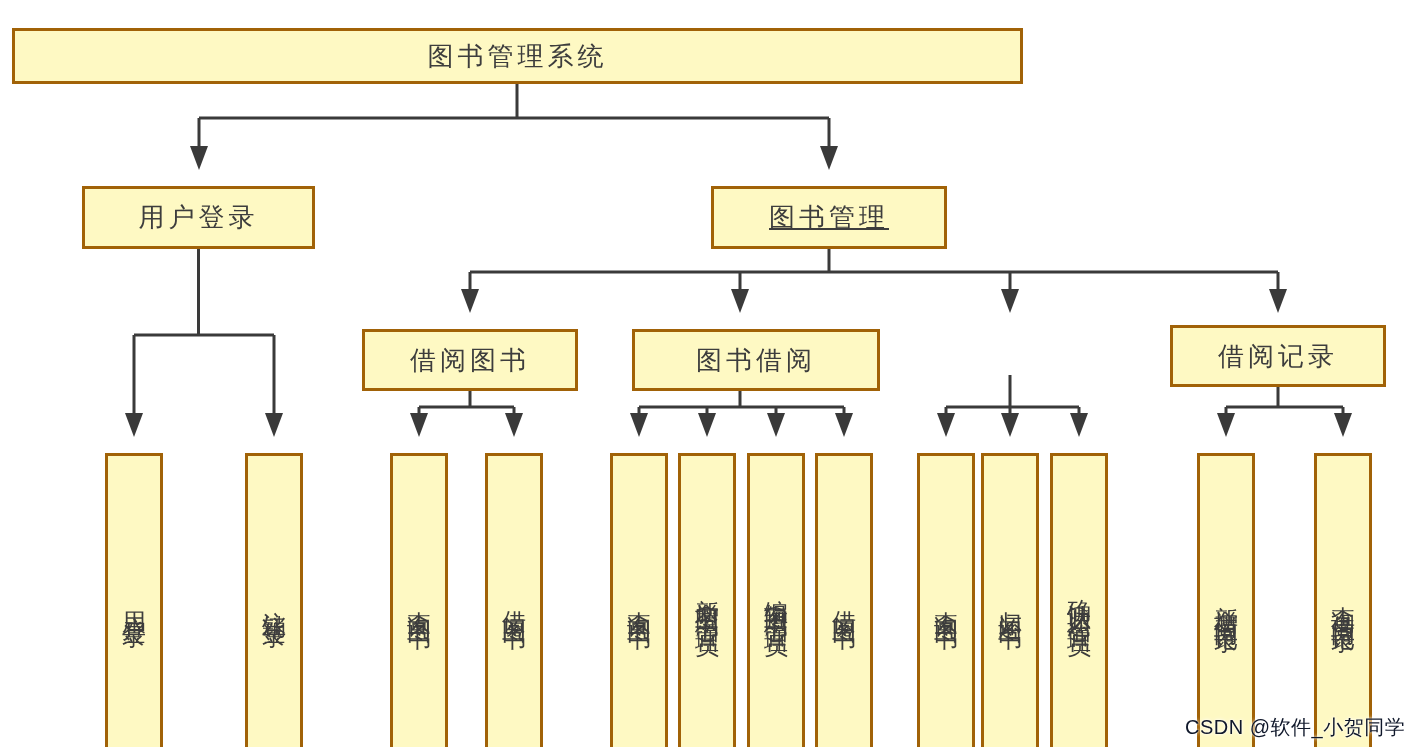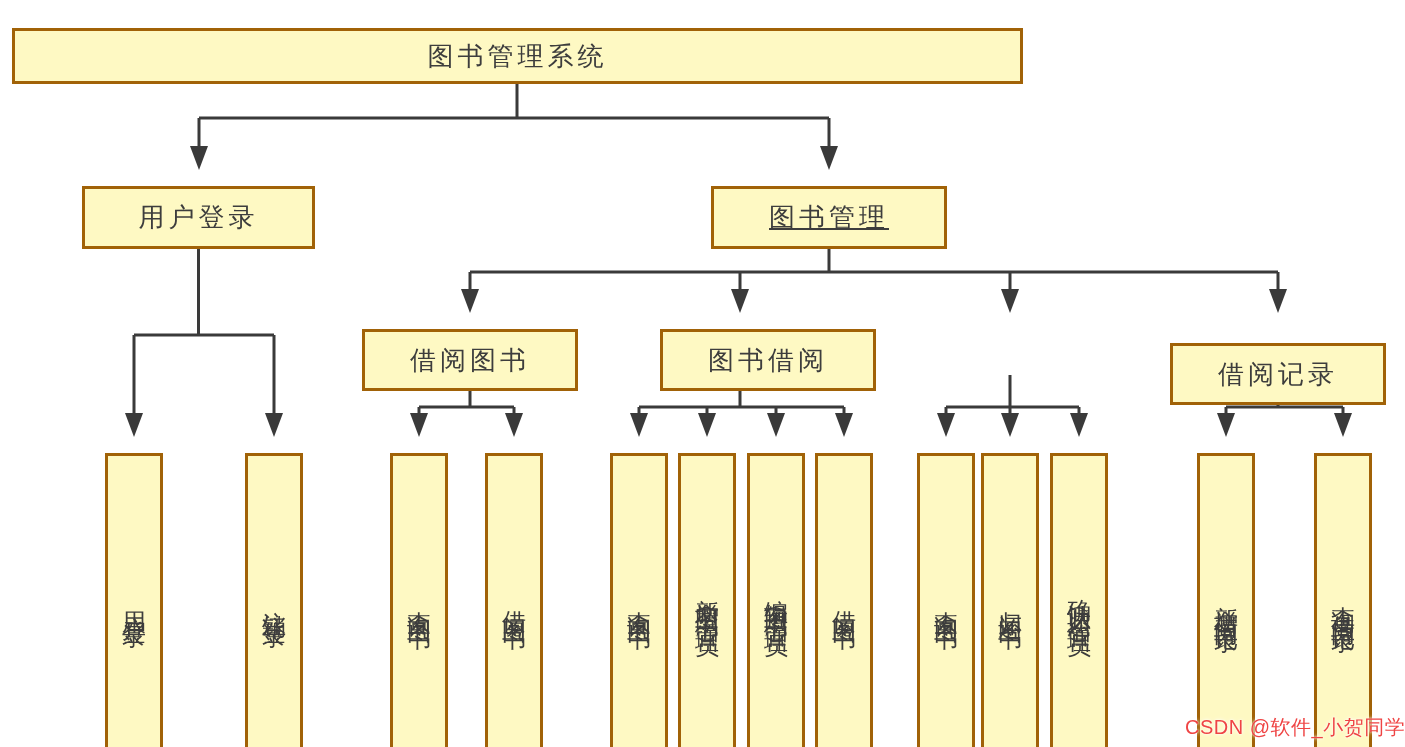--- a/index.html
+++ b/index.html
@@ -13,21 +13,21 @@
     position:absolute;box-sizing:border-box;background:#fef9c3;
     border:3px solid #a16207;display:flex;align-items:center;justify-content:center;margin-top:16px;
   }
   .hlabel{font-size:26px;letter-spacing:4px;white-space:nowrap;}
   .vlabel{
     writing-mode:vertical-rl;text-orientation:mixed;
     font-size:24px;letter-spacing:5px;white-space:nowrap;
   }
   .watermark{
     position:absolute;left:1185px;top:714px;width:212px;
-    font-size:20px;letter-spacing:0.5px;color:#ef4444;white-space:nowrap;
+    font-size:20px;letter-spacing:0.5px;color:#0f172a;white-space:nowrap;
     text-shadow:0 0 2px #ffffff,0 0 4px #ffffff;z-index:5;text-align:right;
   }
 </style>
 </head>
 <body>
 
 <div class="canvas">
 
   <svg class="connectors" viewBox="0 0 1405 747" xmlns="http://www.w3.org/2000/svg">
 
@@ -79,24 +79,24 @@
   <div class="box" style="left:82px;top:170px;width:233px;height:63px;">
     <span class="hlabel">用户登录</span>
   </div>
   <div class="box" style="left:711px;top:170px;width:236px;height:63px;text-decoration:underline;">
     <span class="hlabel">图书管理</span>
   </div>
 
   <div class="box" style="left:362px;top:313px;width:216px;height:62px;">
     <span class="hlabel">借阅图书</span>
   </div>
-  <div class="box" style="left:660px;top:313px;width:216px;height:62px;">
+  <div class="box" style="left:632px;top:313px;width:248px;height:62px;">
     <span class="hlabel">图书借阅</span>
   </div>
-  <div class="box" style="left:1170px;top:327px;width:216px;height:62px;">
+  <div class="box" style="left:1170px;top:309px;width:216px;height:62px;">
     <span class="hlabel">借阅记录</span>
   </div>
 
   <div class="box" style="left:105px;top:437px;width:58px;height:298px;">
     <span class="vlabel">用户登录</span>
   </div>
   <div class="box" style="left:245px;top:437px;width:58px;height:298px;">
     <span class="vlabel">注销登录</span>
   </div>
 

